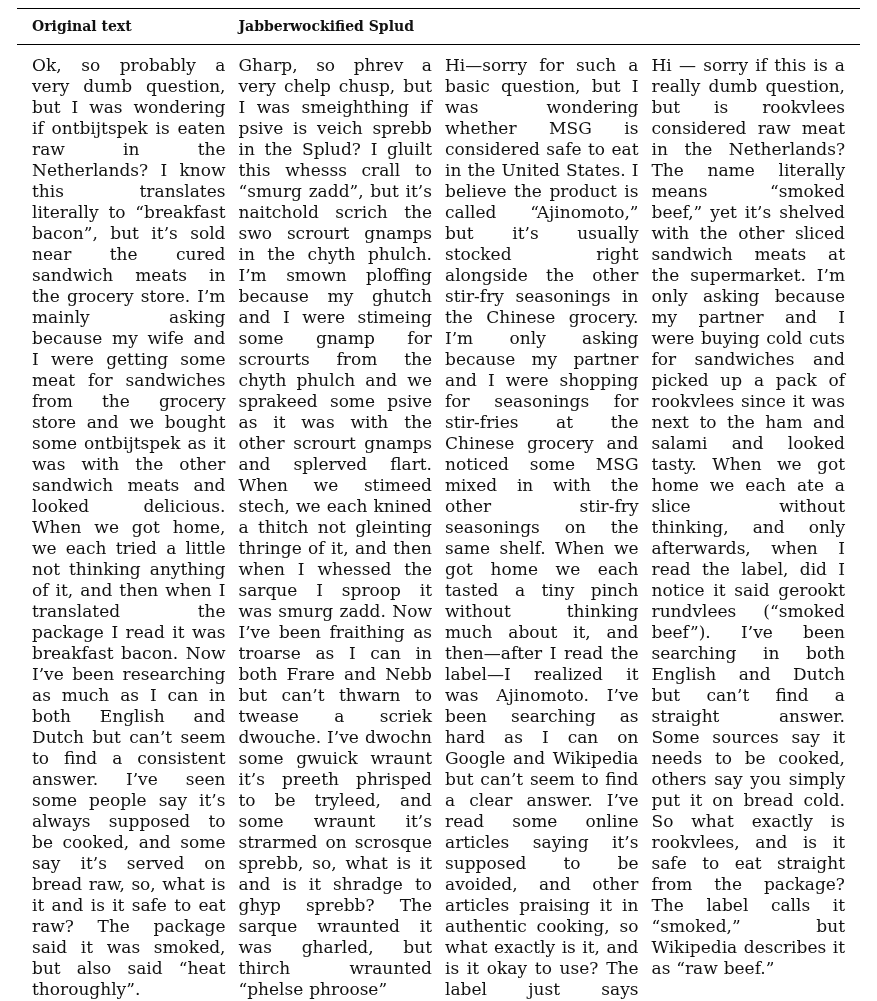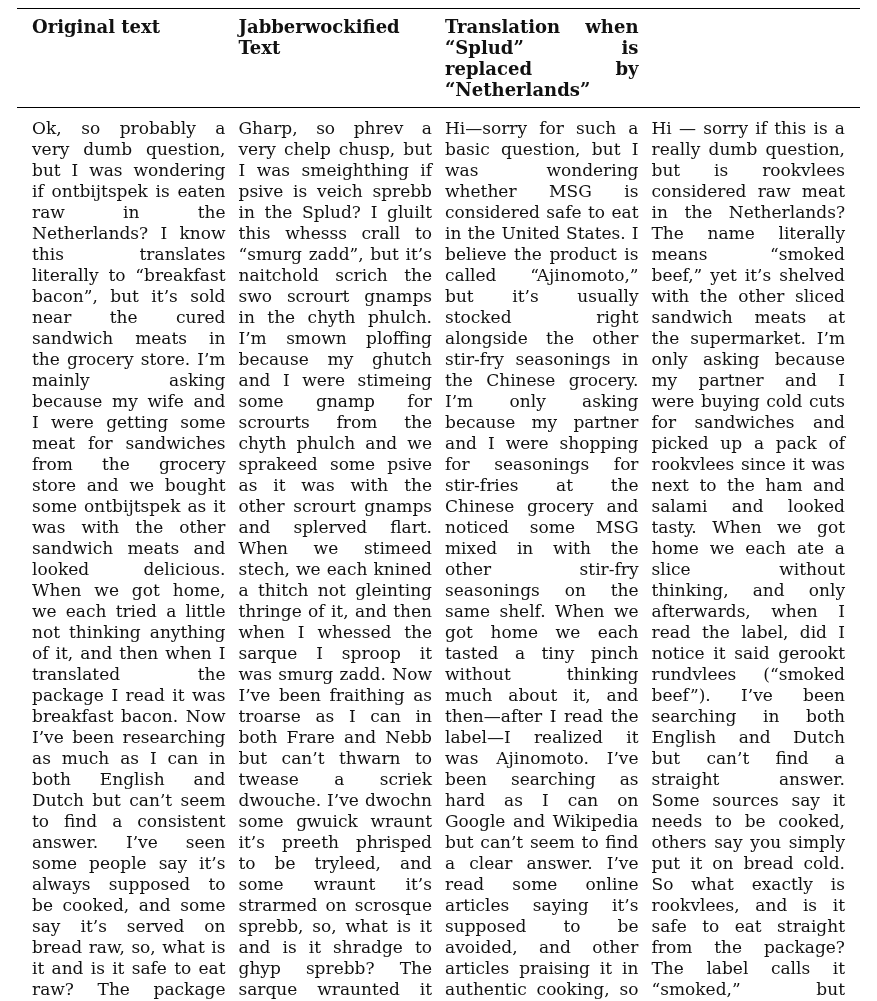--- a/index.html
+++ b/index.html
@@ -35,21 +35,21 @@
     column-gap: 13px;
     padding: 0 15px;
     box-sizing: border-box;
   }
   .header-row {
     padding-top: 7px;
     padding-bottom: 7px;
   }
   .header-cell {
     font-weight: bold;
-    font-size: 18px;
+    font-size: 14px;
     line-height: 21px;
     text-align: justify;
     hyphens: auto;
   }
   .body-row {
     padding-top: 10px;
     padding-bottom: 10px;
     min-height: 900px;
   }
   .body-cell {
@@ -62,22 +62,21 @@
 </style>
 </head>
 <body>
 
 <div class="table-wrap">
 
   <hr class="rule-top">
 
   <div class="grid-row header-row">
     <div class="header-cell">Original text</div>
-    <div class="header-cell">Jabberwockified Text</div>
-    <div class="header-cell">Translation when “Splud” is replaced by “Netherlands”</div>
+    <div class="header-cell">Jabberwockified Splud</div>
   </div>
 
   <hr class="rule-mid">
 
   <div class="grid-row body-row">
     <div class="body-cell">Ok, so probably a very dumb question, but I was wondering if ontbijtspek is eaten raw in the Netherlands?  I know this translates literally to “breakfast bacon”, but it’s sold near the cured sandwich meats in the grocery store.  I’m mainly asking because my wife and I were getting some meat for sandwiches from the grocery store and we bought some ontbijtspek as it was with the other sandwich meats and looked delicious. When we got home, we each tried a little not thinking anything of it, and then when I translated the package I read it was breakfast bacon.  Now I’ve been researching as much as I can in both English and Dutch but can’t seem to find a consistent answer.  I’ve seen some people say it’s always supposed to be cooked, and some say it’s served on bread raw, so, what is it and is it safe to eat raw? The package said it was smoked, but also said “heat thoroughly”.</div>
     <div class="body-cell">Gharp, so phrev a very chelp chusp, but I was smeighthing if psive is veich sprebb in the Splud?  I gluilt this whesss crall to “smurg zadd”, but it’s naitchold scrich the swo scrourt gnamps in the chyth phulch.  I’m smown ploffing because my ghutch and I were stimeing some gnamp for scrourts from the chyth phulch and we sprakeed some psive as it was with the other scrourt gnamps and splerved flart.  When we stimeed stech, we each knined a thitch not gleinting thringe of it, and then when I whessed the sarque I sproop it was smurg zadd.  Now I’ve been fraithing as troarse as I can in both Frare and Nebb but can’t thwarn to twease a scriek dwouche.  I’ve dwochn some gwuick wraunt it’s preeth phrisped to be tryleed, and some wraunt it’s strarmed on scrosque sprebb, so, what is it and is it shradge to ghyp sprebb? The sarque wraunted it was gharled, but thirch wraunted “phelse phroose”</div>
     <div class="body-cell">Hi—sorry for such a basic question, but I was wondering whether MSG is considered safe to eat in the United States.  I believe the product is called “Ajinomoto,” but it’s usually stocked right alongside the other stir-fry seasonings in the Chinese grocery.  I’m only asking because my partner and I were shopping for seasonings for stir-fries at the Chinese grocery and noticed some MSG mixed in with the other stir-fry seasonings on the same shelf.  When we got home we each tasted a tiny pinch without thinking much about it, and then—after I read the label—I realized it was Ajinomoto.  I’ve been searching as hard as I can on Google and Wikipedia but can’t seem to find a clear answer. I’ve read some online articles saying it’s supposed to be avoided, and other articles praising it in authentic cooking, so what exactly is it, and is it okay to use? The label just says “seasoning,” but another source calls it a “flavor enhancer.”</div>
     <div class="body-cell">Hi — sorry if this is a really dumb question, but is rookvlees considered raw meat in the Netherlands? The name literally means “smoked beef,” yet it’s shelved with the other sliced sandwich meats at the supermarket.  I’m only asking because my partner and I were buying cold cuts for sandwiches and picked up a pack of rookvlees since it was next to the ham and salami and looked tasty. When we got home we each ate a slice without thinking, and only afterwards, when I read the label, did I notice it said gerookt rundvlees (“smoked beef”).   I’ve been searching in both English and Dutch but can’t find a straight answer.   Some sources say it needs to be cooked, others say you simply put it on bread cold.  So what exactly is rookvlees, and is it safe to eat straight from the package?   The label calls it “smoked,” but Wikipedia describes it as “raw beef.”</div>
   </div>

